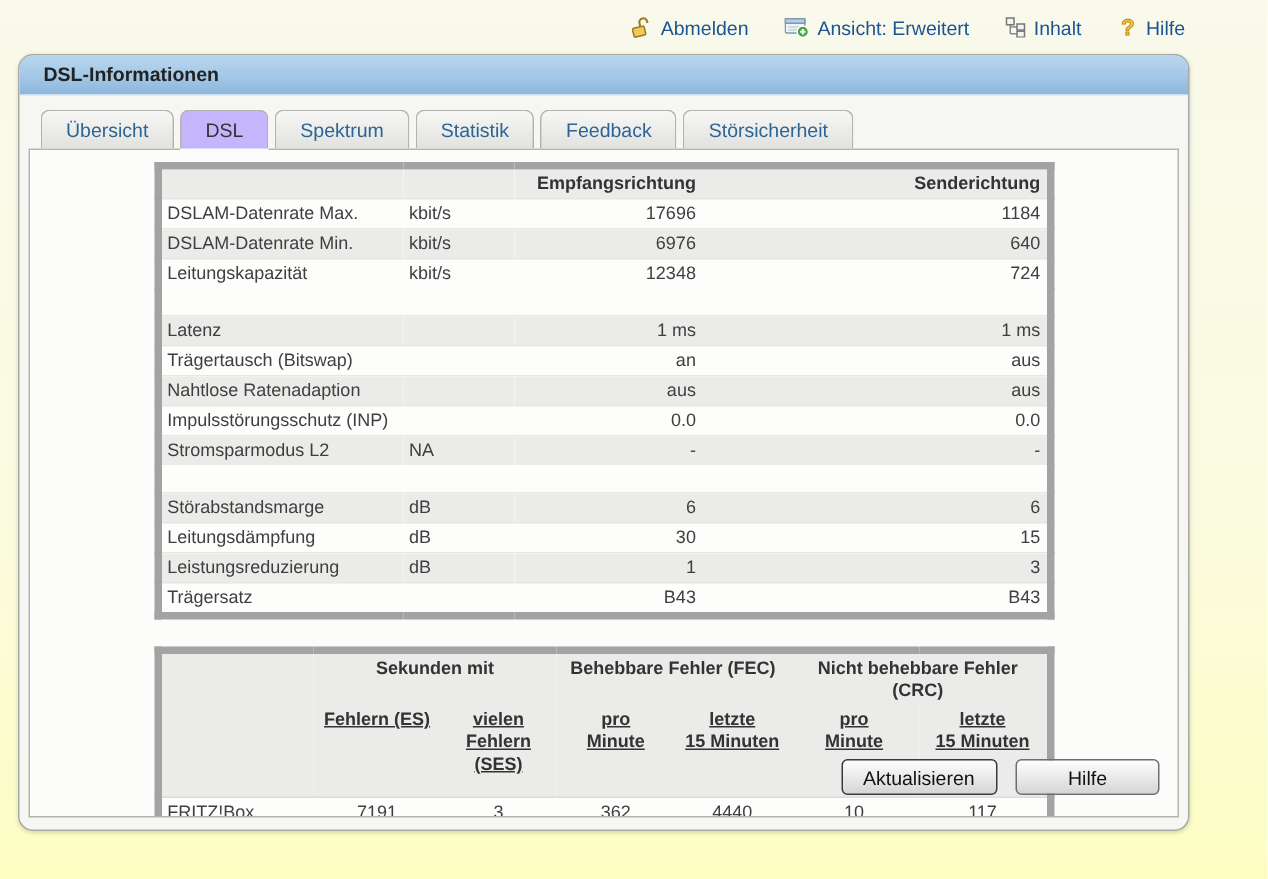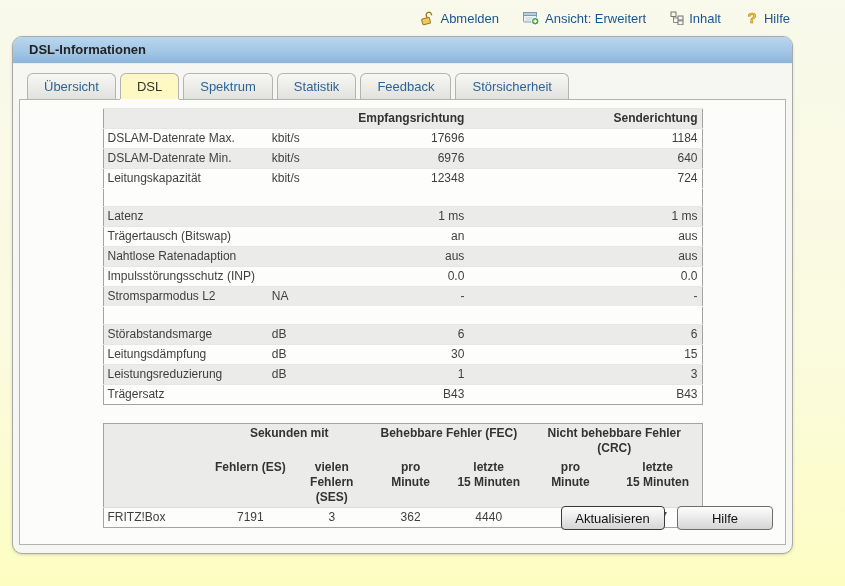--- a/index.html
+++ b/index.html
@@ -21,39 +21,39 @@
     background:linear-gradient(180deg,#b9d6ee 0%,#a3c7e6 55%,#8cb6dc 100%);
     border-radius:9px 9px 0 0;border-bottom:1px solid #e3edf6;
     font-size:13px;font-weight:bold;color:#222;}
   
   .tab-bar{display:flex;align-items:flex-end;gap:4px;height:27px;margin:8px 0 0 14px;
     position:relative;z-index:2;}
   .tab{height:26px;line-height:26px;padding:0 16px;box-sizing:border-box;
     border:1px solid #b3b3b1;border-bottom:none;border-radius:6px 6px 0 0;
     background:linear-gradient(180deg,#f7f7f5,#e1e1de);
     color:#2d6496;font-size:13px;cursor:pointer;white-space:nowrap;}
-  .tab.active{background:#fef9c3;color:#333;box-shadow:0 2px 0 #fcfcfa;}
+  .tab.active{background:#c4b5fd;color:#333;box-shadow:0 2px 0 #fcfcfa;}
   
   .content-box{position:relative;margin:0 6px;height:446px;box-sizing:border-box;
     background:#fcfcfa;border:1px solid #b3b3b1;overflow:hidden;}
   table{border-collapse:collapse;width:600px;margin:0 auto;font-size:12px;color:#3f3f3f;
     table-layout:fixed;}
-  .tbl{border:1px solid #a3a3a3;background:#fdfdfc;}
+  .tbl{border:5px solid #a3a3a3;background:#fdfdfc;}
   .tbl1{margin-top:8px;}
   .tbl1 th,.tbl1 td{padding:2px 4px;line-height:15px;border-top:1px solid #e6e6e4;
     text-align:left;font-weight:normal;white-space:nowrap;overflow:hidden;}
   .tbl1 thead th{background:#ebebe9;font-weight:bold;color:#333;}
   .tbl1 .num{text-align:right;}
   .tbl1 tr.g td{background:#ebebe9;}
   .tbl1 tr.spacer td{height:13px;border-top-color:transparent;background:#fdfdfc;}
   .tbl2{margin-top:18px;}
   .tbl2 th,.tbl2 td{padding:2px 4px;line-height:15px;font-size:12px;}
   .tbl2 thead th{background:#ebebe9;font-weight:bold;color:#333;text-align:center;
     vertical-align:top;white-space:pre-line;}
-  .tbl2 thead tr.sub th{padding-bottom:2px;}
+  .tbl2 thead tr.sub th{padding-bottom:14px;text-decoration:underline;}
   .tbl2 tbody td{text-align:center;border-top:1px solid #dcdcda;}
   .tbl2 tbody td.label{text-align:left;white-space:nowrap;}
   
   .button-row{position:absolute;right:12px;bottom:14px;}
   button{font-family:"Liberation Sans",sans-serif;font-size:13px;color:#111;
     height:24px;border-radius:4px;cursor:pointer;margin-left:8px;
     background:linear-gradient(180deg,#fdfdfd 0%,#ececec 45%,#d5d5d5 100%);
     border:1px solid #6e6e6e;}
   #btn-refresh{width:104px;border:1px solid #3a3a3a;}
   #btn-help{width:96px;}

